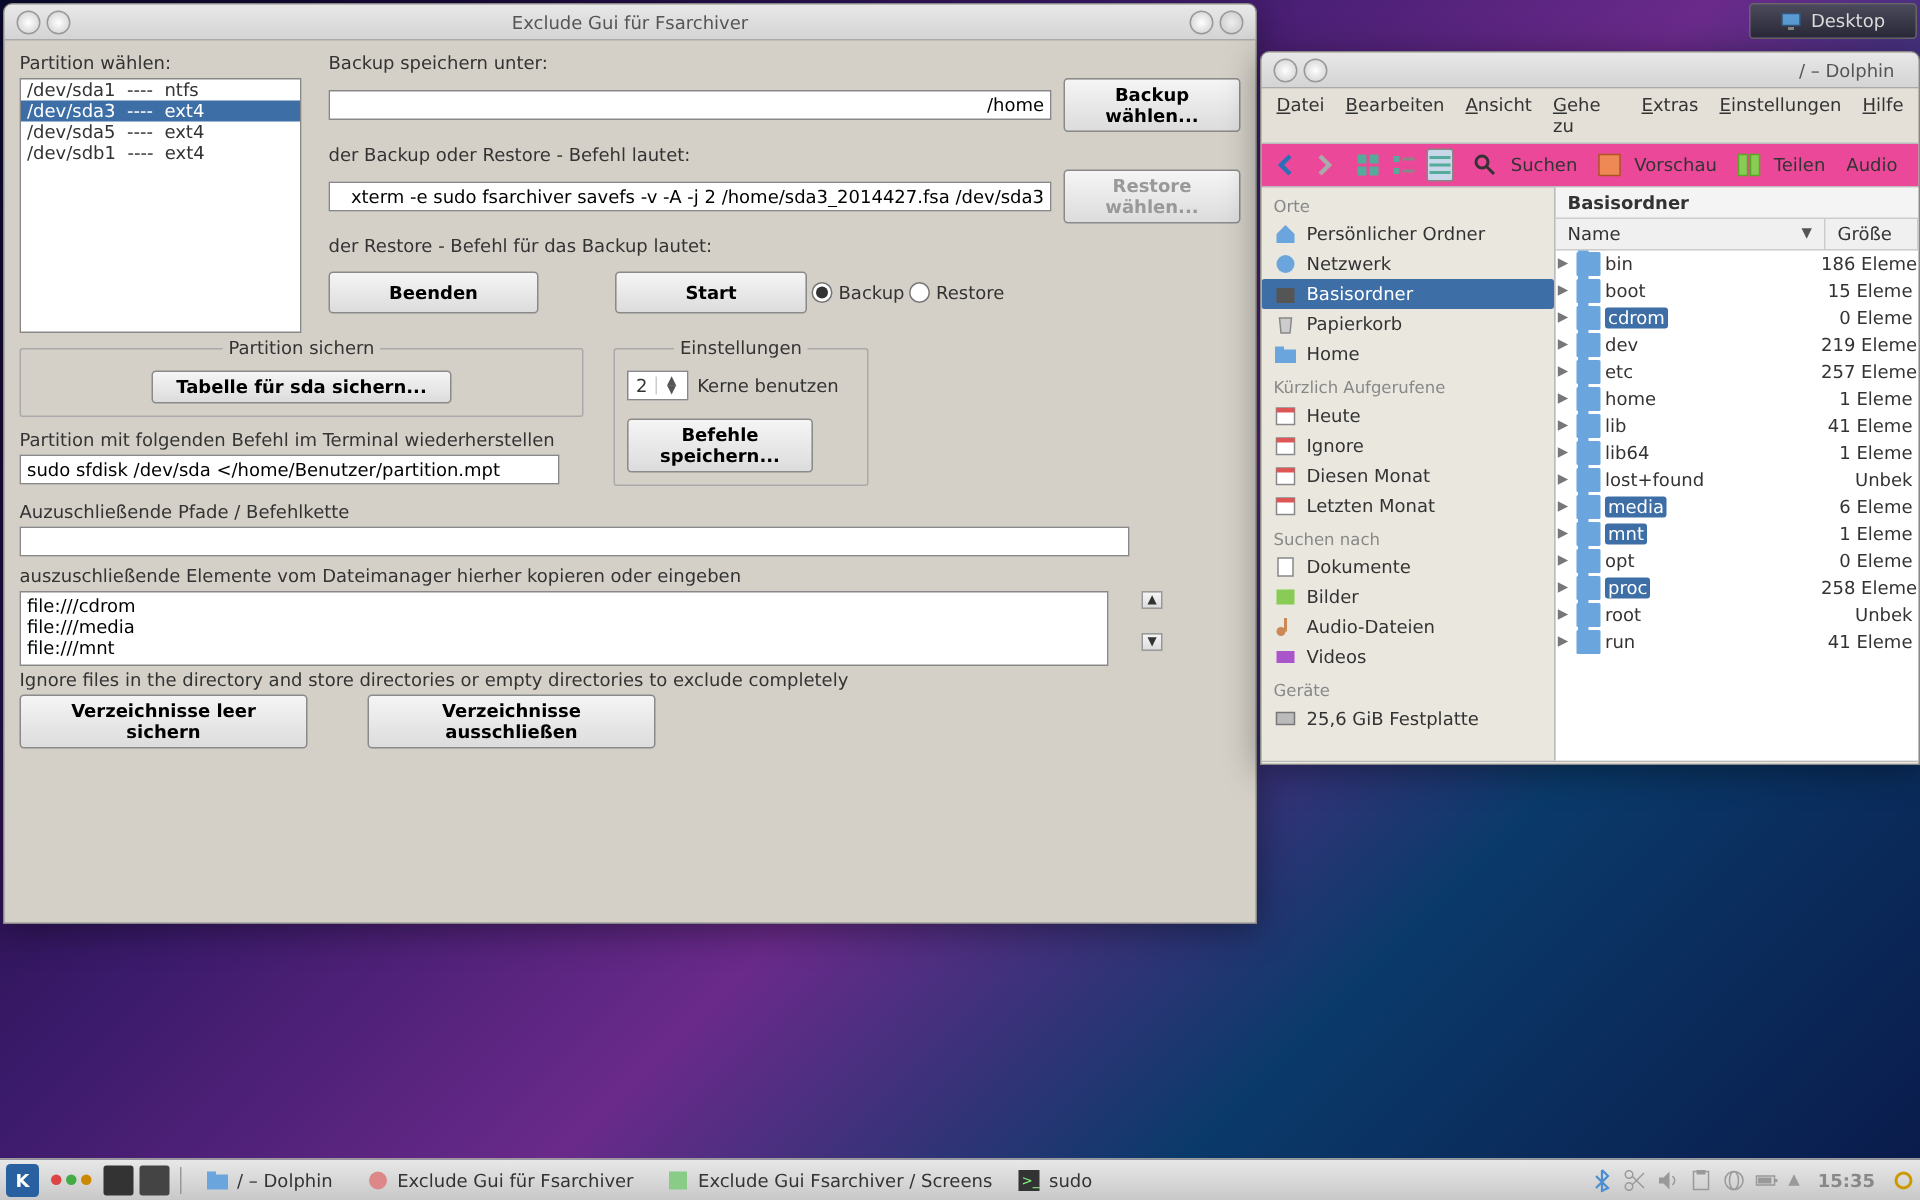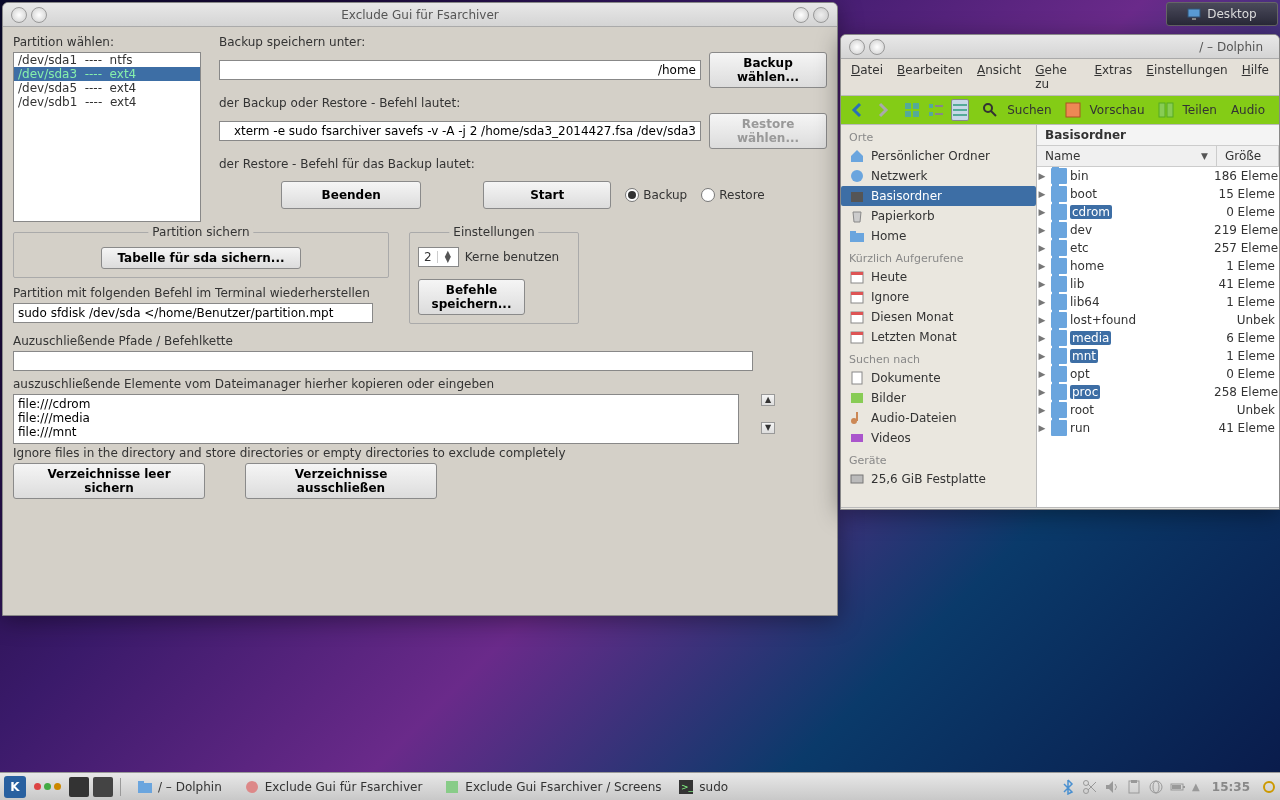--- a/index.html
+++ b/index.html
@@ -8,42 +8,42 @@
 .titlebar { height: 24px; background: linear-gradient(#e8e8e8, #d4d4d4); display: flex; align-items: center; padding: 0 6px; font-size: 12px; color: #555; border-bottom: 1px solid #aaa; }
 .titlebar .title-text { flex: 1; text-align: center; }
 .tbtn { width: 16px; height: 16px; border-radius: 8px; margin: 0 2px; display: inline-block; border: 1px solid #999; background: radial-gradient(#fff,#ccc); cursor: pointer; }
 .tbtn-close { background: radial-gradient(#eee,#c8c8c8); }
 
 .fsa { left: 2px; top: 2px; width: 836px; height: 614px; }
 .fsa-body { padding: 8px 10px; display: grid; grid-template-columns: 196px 1fr; gap: 0 10px; }
 .label { font-size: 12px; color: #333; margin-bottom: 3px; }
 .listbox { background: #fff; border: 1px solid #888; height: 170px; width: 188px; font-size: 12px; overflow: auto; }
 .listbox .li { padding: 0 4px; white-space: pre; cursor: pointer; }
-.listbox .li.sel { background: #3d6ea5; color: #86efac; }
+.listbox .li.sel { background: #3d6ea5; color: #ffffff; }
 .textinput { background: #fff; border: 1px solid #888; height: 20px; padding: 2px 4px; font-size: 12px; width: 100%; }
 .btn { background: linear-gradient(#f5f5f5,#dcdcdc); border: 1px solid #8a8a8a; border-radius: 3px; padding: 3px 10px; font-size: 12px; cursor: pointer; min-height: 22px; font-weight: bold; }
 .btn:disabled { color: #999; }
 .row { display: flex; align-items: center; gap: 8px; margin-bottom: 8px; }
 .row .textinput { flex: 1; text-align: right; }
 .groupbox { border: 1px solid #aaa; border-radius: 2px; position: relative; padding: 14px 8px 8px 8px; margin-top: 6px; }
 .groupbox .gtitle { position: absolute; top: -8px; left: 50%; transform: translateX(-50%); background: #d4d0c8; padding: 0 4px; font-size: 12px; }
 .radio-wrap { display: flex; align-items: center; gap: 4px; }
 .radio { width: 14px; height: 14px; border: 1px solid #777; border-radius: 50%; background: #fff; position: relative; }
 .radio.on::after { content: ""; position: absolute; width: 8px; height: 8px; background: #333; border-radius: 50%; top: 2px; left: 2px; }
 .spinner { display: flex; align-items: center; border: 1px solid #888; background: #fff; height: 20px; }
 .spinner span { padding: 0 5px; }
 .spinner .arrows { display: flex; flex-direction: column; line-height: 6px; font-size: 8px; color: #555; padding: 0 2px; border-left: 1px solid #ccc; }
 .textarea { background: #fff; border: 1px solid #888; width: 100%; font-size: 12px; padding: 2px 4px; white-space: pre; overflow: auto; }
 .spin-btns-v { display:flex; flex-direction:column; margin-left:4px; }
 .spin-btns-v .sb { width:14px; height:12px; border:1px solid #999; background:linear-gradient(#f5f5f5,#ddd); font-size:8px; text-align:center; line-height:10px; cursor:pointer;}
 
 .dolphin { left: 840px; top: 34px; width: 440px; height: 476px; }
 .dolphin .menubar { display: flex; gap: 14px; padding: 4px 10px; font-size: 12px; border-bottom: 1px solid #bbb; background:#e4e0d8; }
 .dolphin .menubar span { cursor:pointer; }
-.dolphin .toolbar { display: flex; align-items: center; gap: 6px; padding: 3px 8px; border-bottom: 1px solid #bbb; background:#84cc16; }
+.dolphin .toolbar { display: flex; align-items: center; gap: 6px; padding: 3px 8px; border-bottom: 1px solid #bbb; background:#ec4899; }
 .dolphin .toolbar .tbi { width: 22px; height: 22px; border: 1px solid transparent; display:flex; align-items:center; justify-content:center; cursor:pointer; border-radius:2px;}
 .dolphin .toolbar .tbi.active { border-color:#888; background:#c8d8e8;}
 .dolphin .toolbar .tlabel { font-size:12px; margin-left:2px; margin-right:6px; }
 .dolphin-body { display: flex; height: 382px; }
 .places { width: 196px; border-right: 1px solid #bbb; background: #eae7df; overflow-y:auto; position:relative;}
 .places .phead { color:#888; font-size:11px; padding: 6px 8px 2px; }
 .places .pitem { display: flex; align-items: center; gap: 6px; padding: 2px 8px; font-size: 12px; cursor:pointer;}
 .places .pitem.sel { background:#3d6ea5; color:#fff; border-radius:2px; }
 .places .picon { width:16px; height:16px; flex-shrink:0; }
 .filepane { flex: 1; background:#fff; display:flex; flex-direction:column; overflow:hidden;}
@@ -111,21 +111,21 @@
       <div class="row">
         <input class="textinput" value="/home" style="">
         <button class="btn" style="width:118px">Backup wählen...</button>
       </div>
       <div class="label">der Backup oder Restore - Befehl lautet:</div>
       <div class="row">
         <input class="textinput" value="xterm -e sudo fsarchiver savefs -v -A -j 2 /home/sda3_2014427.fsa /dev/sda3" style="">
         <button class="btn" style="width:118px" disabled="">Restore wählen...</button>
       </div>
       <div class="label">der Restore - Befehl für das Backup lautet:</div>
-      <div class="row" style="margin-top:10px; gap:14px;justify-content:center;">
+      <div class="row" style="margin-top:10px; gap:3px;">
         <button class="btn" style="width:140px;height:28px">Beenden</button>
         <button class="btn" style="width:128px;height:28px;margin-left:48px">Start</button>
         <div class="radio-wrap">
             <span class="radio on"></span>
             <span>Backup</span>
           </div>
         <div class="radio-wrap">
             <span class="radio"></span>
             <span>Restore</span>
           </div>
@@ -147,21 +147,21 @@
           <div style="display:flex;align-items:center;gap:6px;margin-bottom:12px;">
             <div class="spinner">
                 <span>2</span>
                 <span class="arrows">
                   <span>▲</span>
                   <span>▼</span>
                 </span>
               </div>
             <span>Kerne benutzen</span>
           </div>
-          <button class="btn" style="width:107px">Befehle speichern...</button>
+          <button class="btn" style="width:124px">Befehle speichern...</button>
         </div>
       </div>
     </div>
     <div style="grid-column:1/3;margin-top:10px;">
       <div class="label">Auzuschließende Pfade / Befehlkette</div>
       <div style="display:flex;align-items:flex-start;gap:3px;">
         <input class="textinput" style="flex: 1 1 0%; max-width: 740px;">
       </div>
       <div class="label" style="margin-top:6px">auszuschließende Elemente vom Dateimanager hierher kopieren oder eingeben</div>
       <div style="display:flex;align-items:flex-start;gap:18px;">

